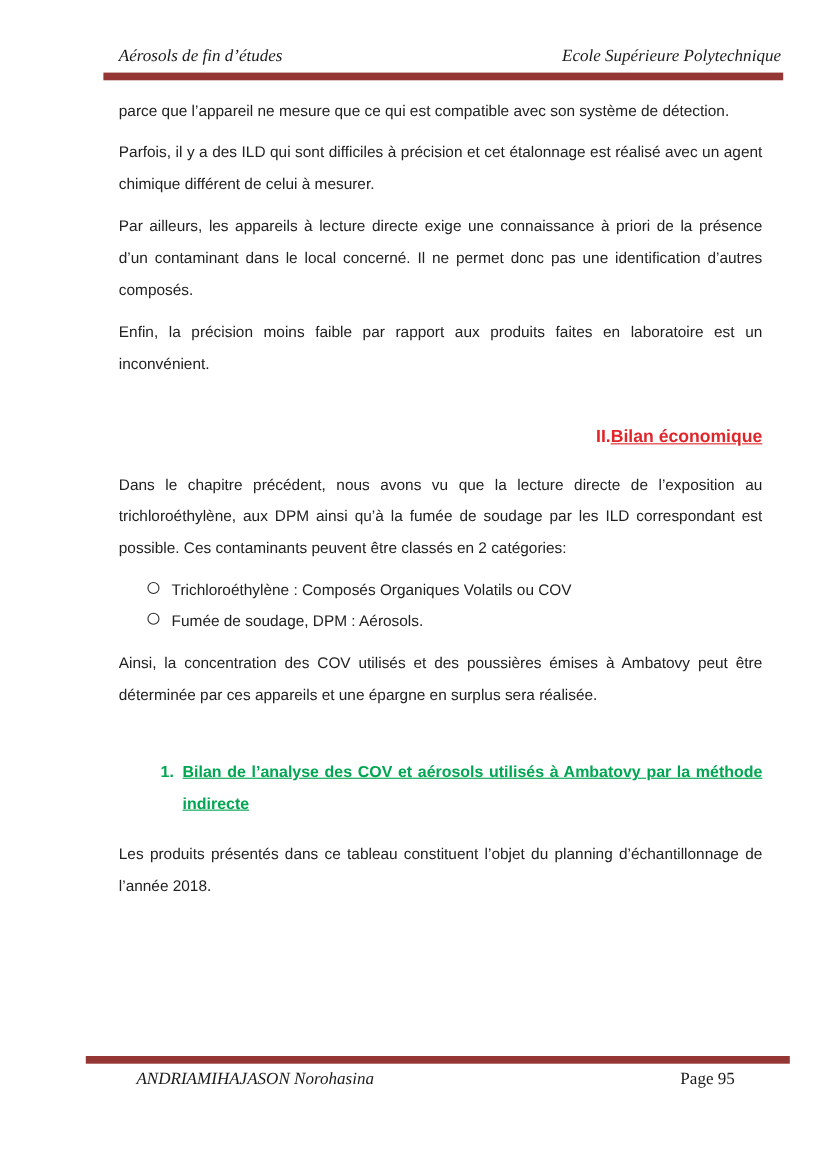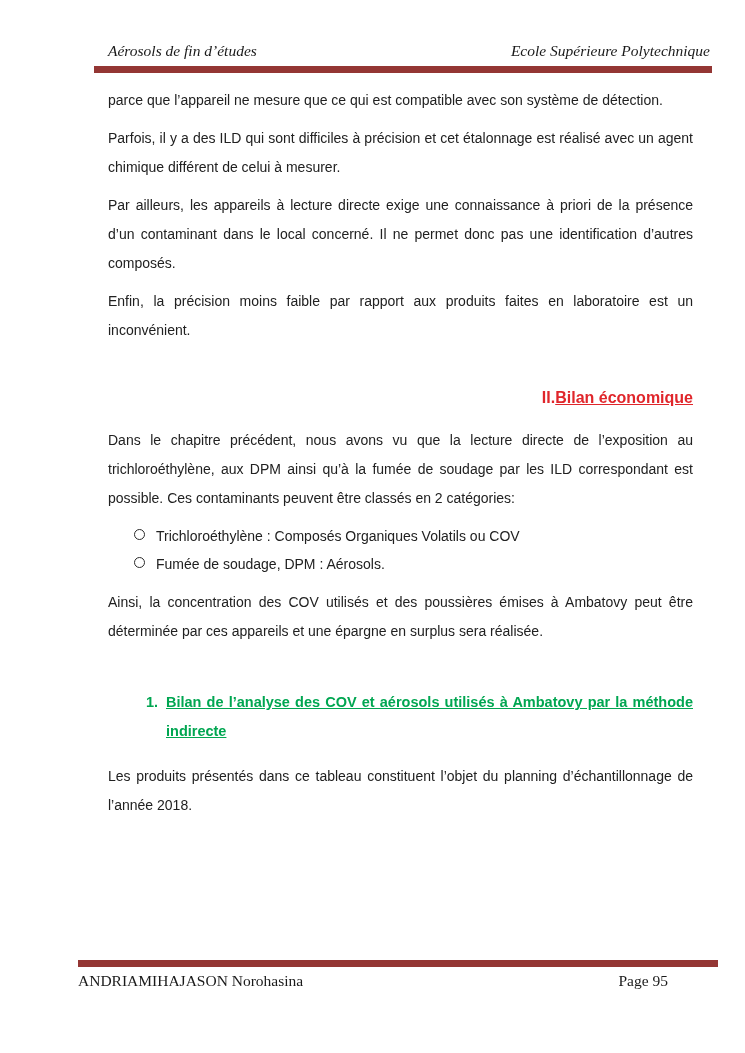--- a/index.html
+++ b/index.html
@@ -126,20 +126,22 @@
   .footer-row {
     display: flex;
     justify-content: space-between;
     align-items: baseline;
     padding: 5px 50px 0 0;
     font-family: "Liberation Serif", serif;
     font-size: 15.5px;
     color: #1a1a1a;
   }
   .footer-author {
+    font-style: italic;
+    margin-left: 46px;
   }
   .footer-page {
     font-style: normal;
   }
 </style>
 </head>
 <body>
 
 <div class="page">
 

